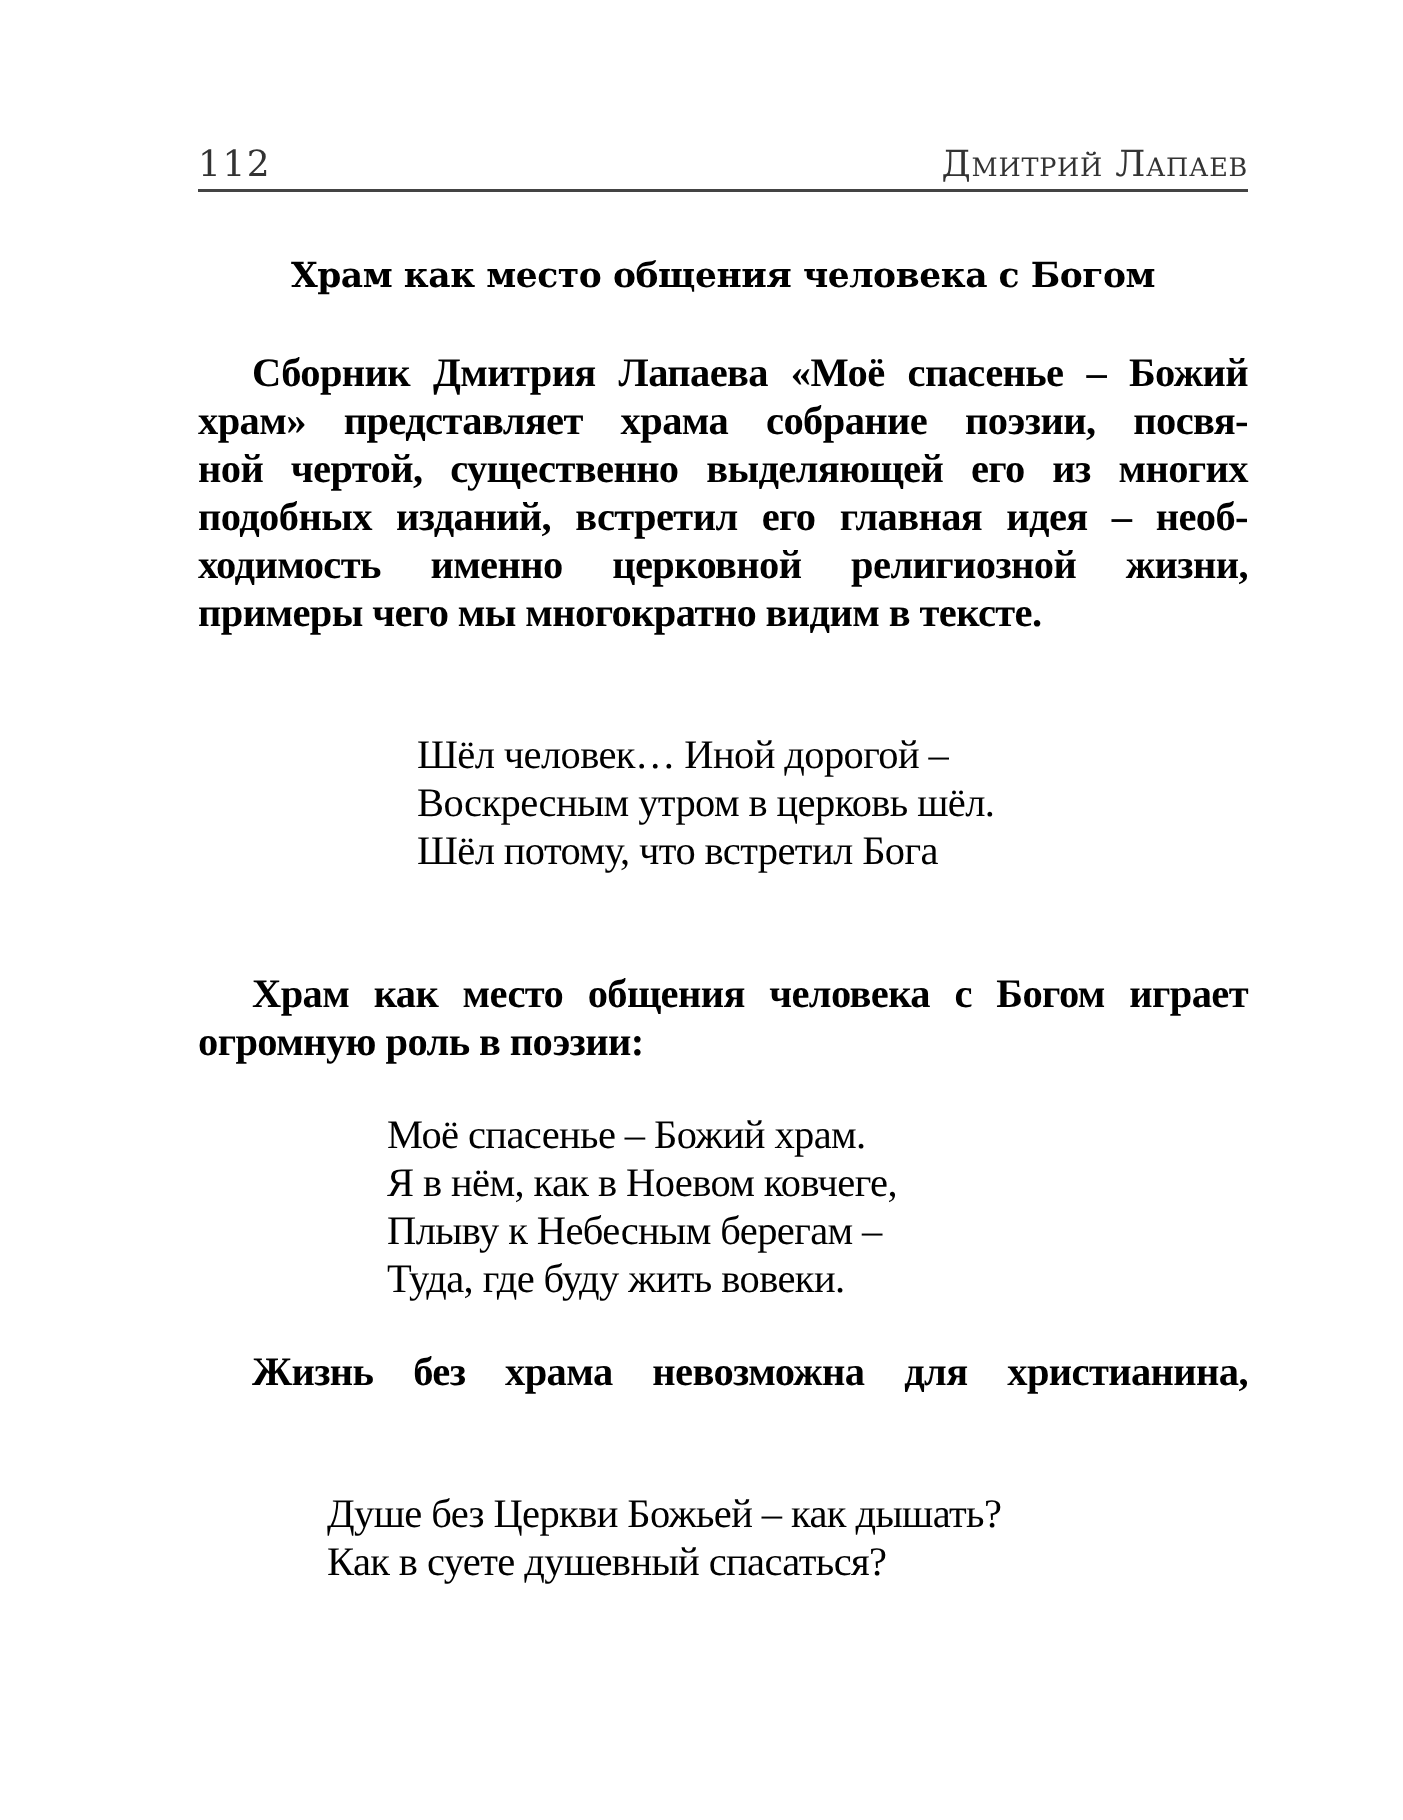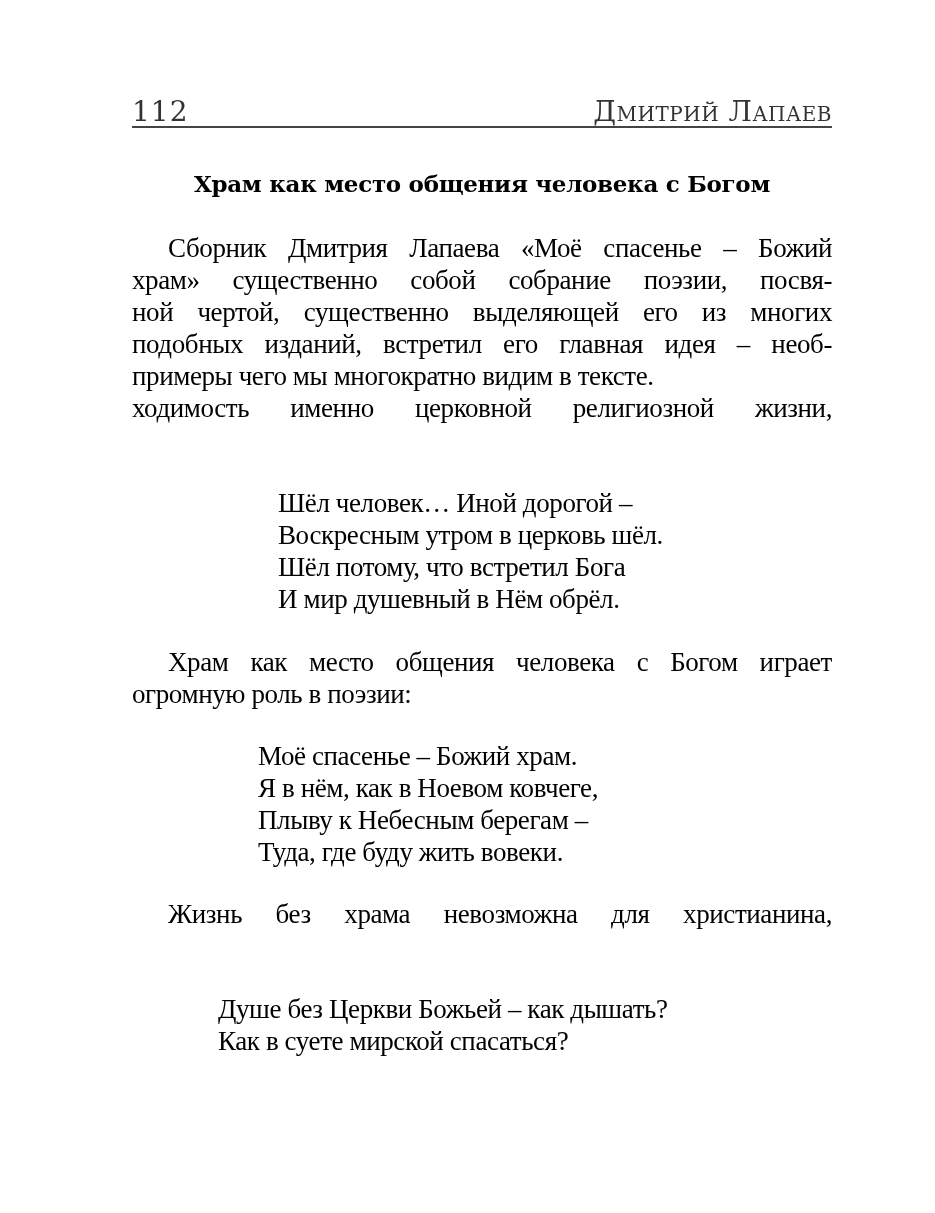--- a/index.html
+++ b/index.html
@@ -20,21 +20,21 @@
       top: 0;
       width: 700px;
     }
     .running-header {
       position: absolute;
       top: 95px;
       left: 0;
       width: 700px;
       height: 30px;
       font-family: "DejaVu Serif", serif;
-      font-size: 28px;
+      font-size: 24px;
       color: #333;
     }
     .page-number {
       position: absolute;
       left: 0;
       top: 0;
       letter-spacing: 1px;
     }
     .author-name {
       position: absolute;
@@ -74,20 +74,21 @@
       width: 700px;
       text-align: justify;
       text-align-last: left;
       margin: 0;
     }
     .para .line {
       display: block;
       text-align: justify;
       text-align-last: justify;
       white-space: nowrap;
+      font-weight: bold;
     }
     .para .line.last {
       text-align-last: left;
     }
     .para .line.indent {
       text-indent: 36px;
     }
     .verse {
       position: absolute;
       margin: 0;
@@ -111,48 +112,47 @@
   <div class="running-header">
     <span class="page-number">112</span>
     <span class="author-name">Дмитрий Лапаев</span>
   </div>
   <div class="header-rule"></div>
 
   <div class="chapter-title">Храм как место общения человека с Богом</div>
 
   <div class="para body-text" id="p1">
     <span class="line indent">Сборник Дмитрия Лапаева «Моё спасенье – Божий</span>
-    <span class="line">храм» существенно собой собрание поэзии, посвя-</span>
+    <span class="line">храм» представляет храма собрание поэзии, посвя-</span>
     <span class="line">ной чертой, существенно выделяющей его из многих</span>
     <span class="line">подобных изданий, встретил его главная идея – необ-</span>
+    <span class="line">ходимость именно церковной религиозной жизни,</span>
     <span class="line last">примеры чего мы многократно видим в тексте.</span>
-    <span class="line">ходимость именно церковной религиозной жизни,</span>
   </div>
 
   <div class="verse body-text" id="v1">
     <span class="vline">Шёл человек… Иной дорогой –</span>
     <span class="vline">Воскресным утром в церковь шёл.</span>
     <span class="vline">Шёл потому, что встретил Бога</span>
-    <span class="vline">И мир душевный в Нём обрёл.</span>
   </div>
 
   <div class="para body-text" id="p2">
     <span class="line indent">Храм как место общения человека с Богом играет</span>
     <span class="line last">огромную роль в поэзии:</span>
   </div>
 
   <div class="verse body-text" id="v2">
     <span class="vline">Моё спасенье – Божий храм.</span>
     <span class="vline">Я в нём, как в Ноевом ковчеге,</span>
     <span class="vline">Плыву к Небесным берегам –</span>
     <span class="vline">Туда, где буду жить вовеки.</span>
   </div>
 
   <div class="para body-text" id="p3">
     <span class="line indent">Жизнь без храма невозможна для христианина,</span>
   </div>
 
   <div class="verse body-text" id="v3">
     <span class="vline">Душе без Церкви Божьей – как дышать?</span>
-    <span class="vline">Как в суете мирской спасаться?</span>
+    <span class="vline">Как в суете душевный спасаться?</span>
   </div>
 
 </div>
 
 </body></html>

